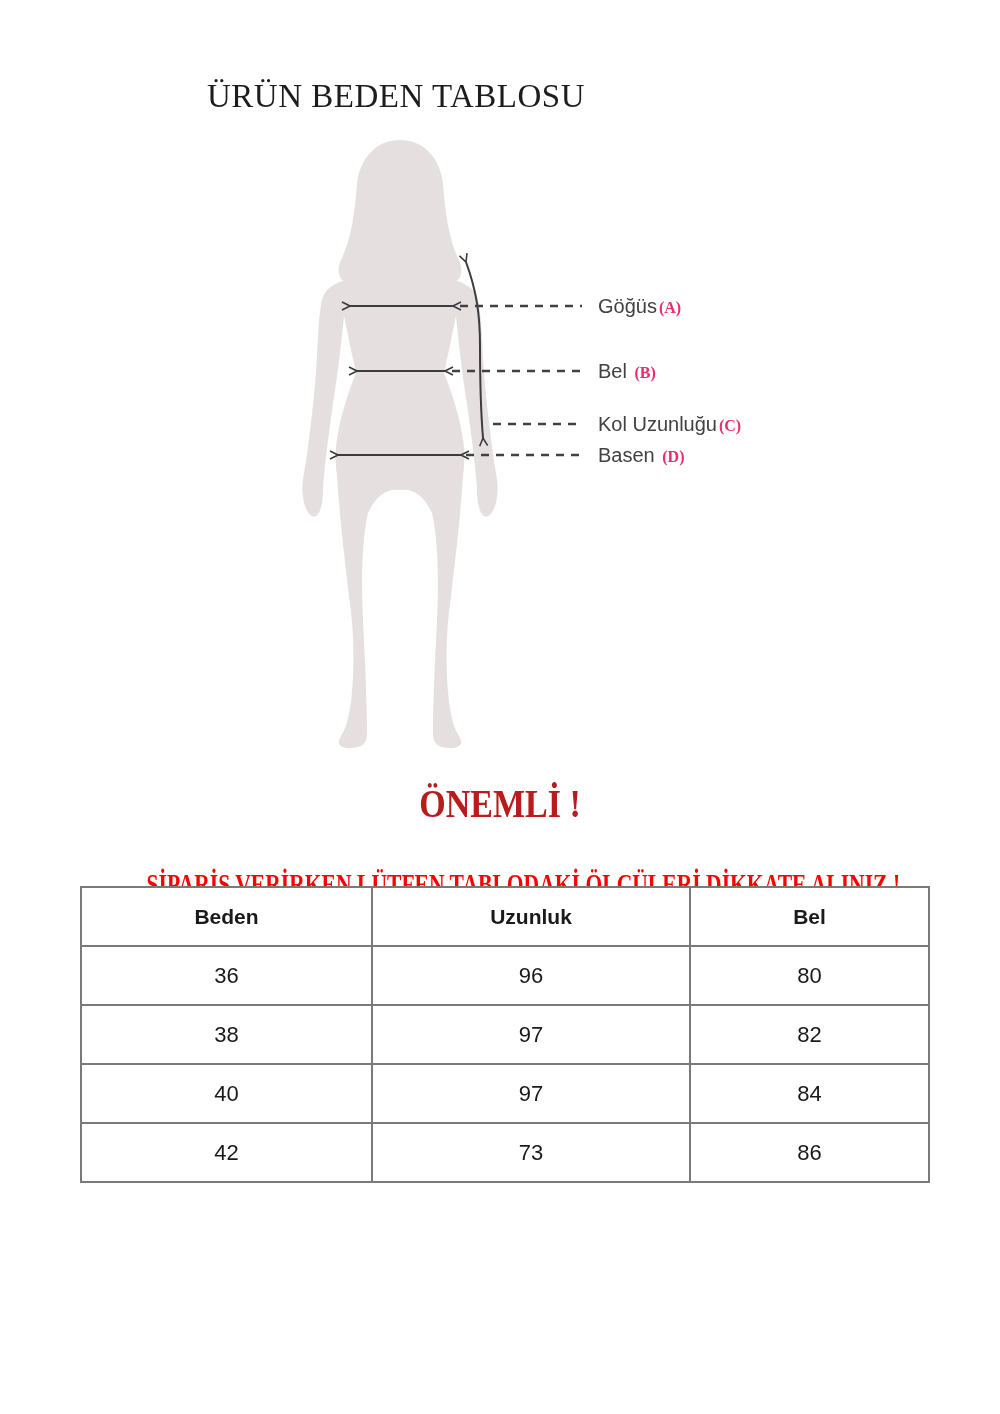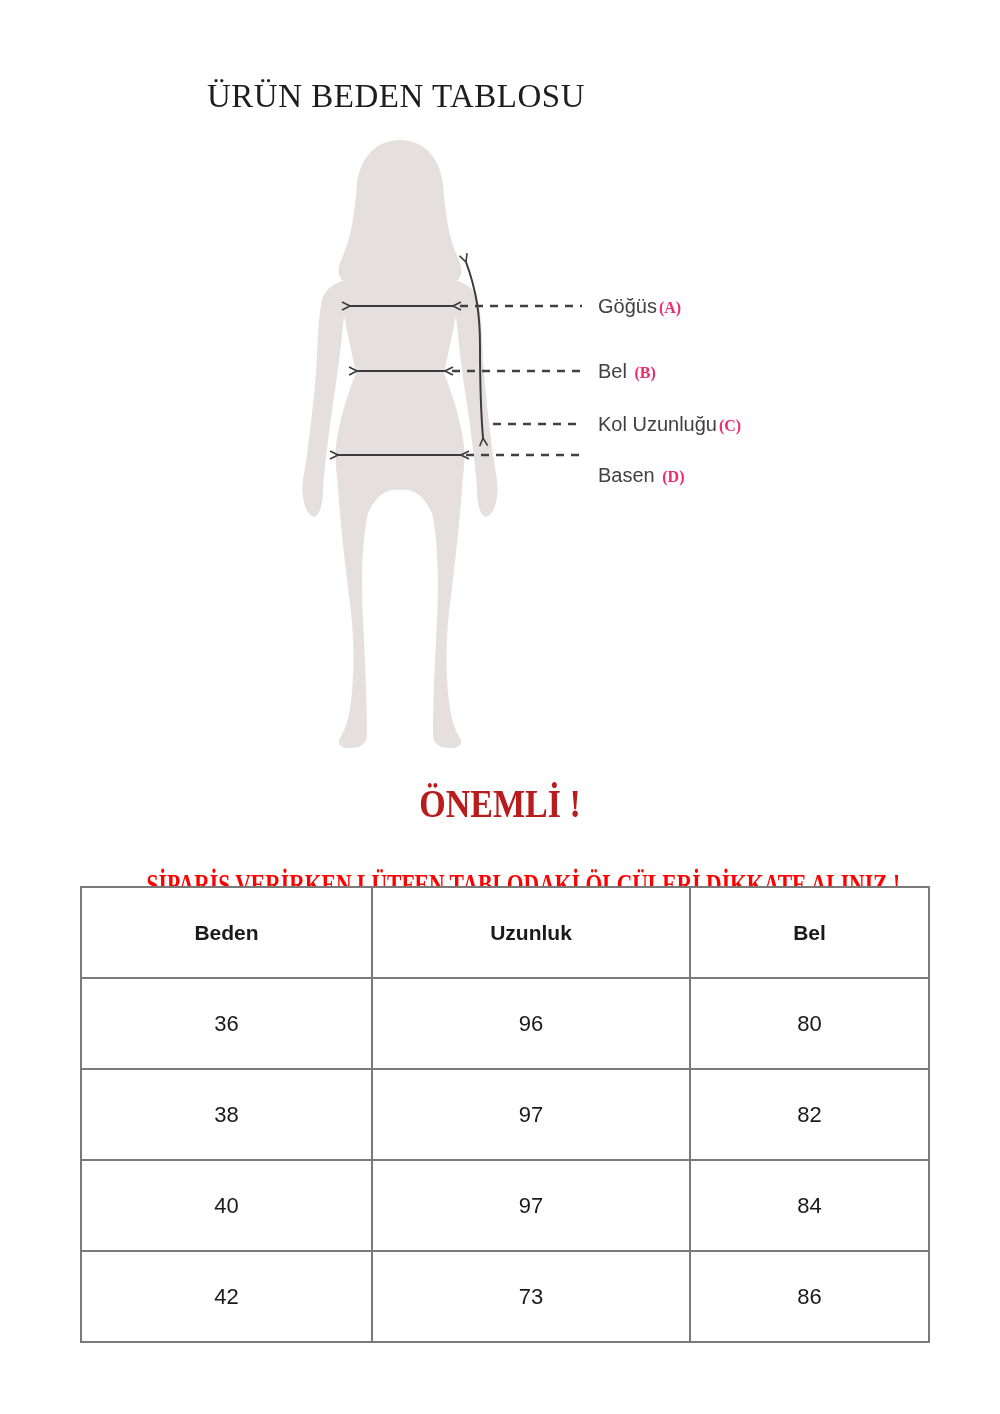--- a/index.html
+++ b/index.html
@@ -37,21 +37,21 @@
   .m-label .code{
     font-family:"Liberation Serif",serif;
     font-weight:bold;
     font-size:16px;
     color:#ed2a6b;
     padding-left:2px;
   }
   .label-chest{top:295px;}
   .label-waist{top:360px;}
   .label-arm{top:413px;}
-  .label-hip{top:464px;}
+  .label-hip{top:444px;}
   .warning-head{
     position:absolute;
     top:780px; left:0; width:1000px;
     text-align:center;
     color:#b91c1c;
     font-family:"Liberation Serif",serif;
     font-weight:bold;
     font-size:40px;
     line-height:48px;
   }
@@ -85,21 +85,21 @@
     border-collapse:collapse;
     table-layout:fixed;
   }
   table.size-table td, table.size-table th{
     border:2px solid #7a7a7a;
     height:57px;
     text-align:center;
     vertical-align:middle;
     color:#1a1a1a;
     background:#ffffff;
-    padding:16px;
+    padding:0;
   }
   table.size-table th{
     font-size:21px;
     font-weight:bold;
   }
   table.size-table td{
     font-size:22px;
     font-weight:normal;
   }
 </style>

